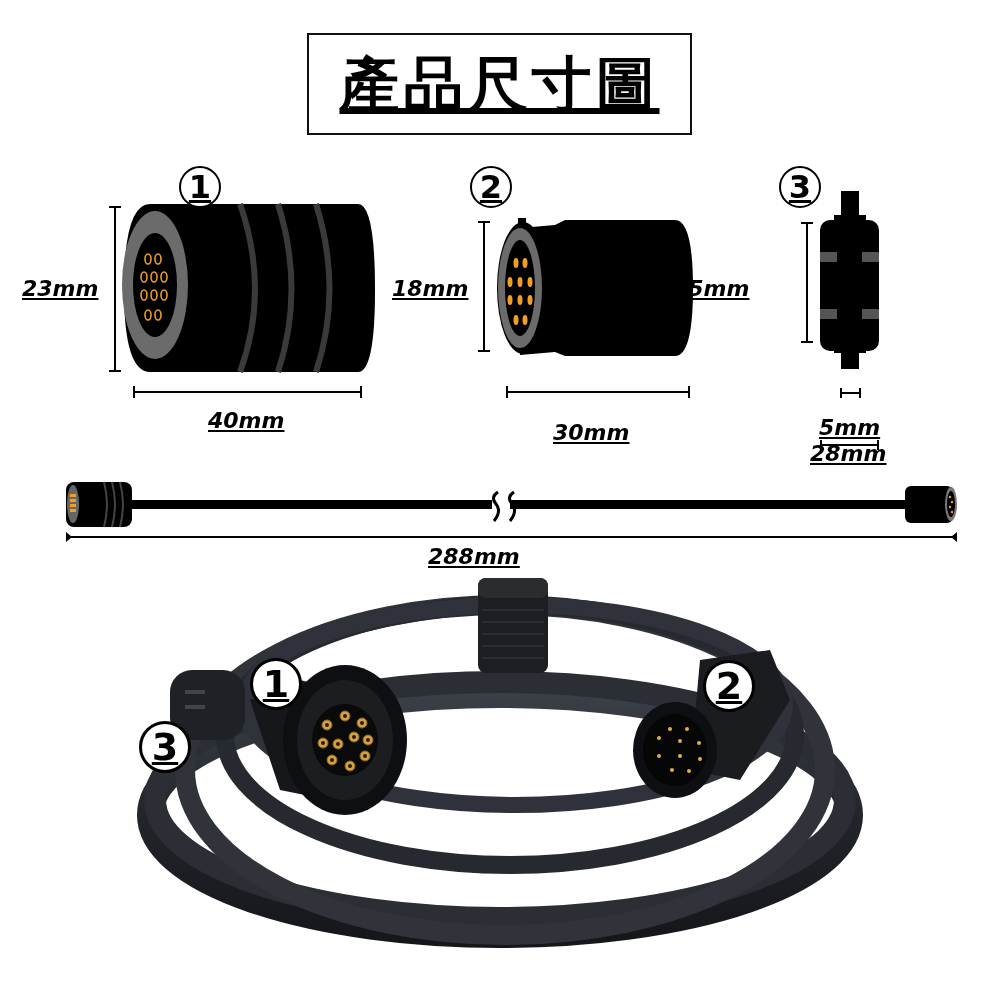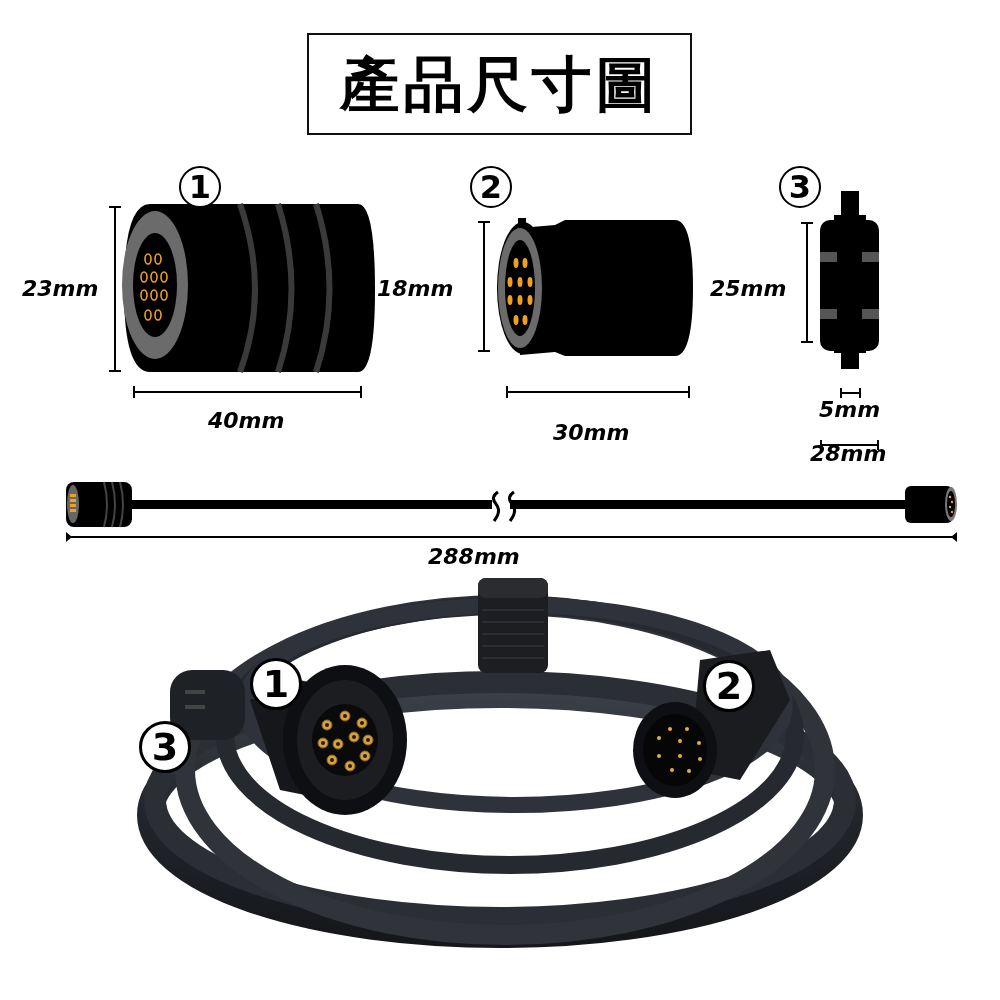--- a/index.html
+++ b/index.html
@@ -1,17 +1,17 @@
 <!DOCTYPE html>
 <html><head>
 <meta charset="utf-8">
 <style>
   html,body{margin:0;padding:0;background:#ffffff;}
   body{width:1000px;height:1000px;position:relative;overflow:hidden;font-family:"DejaVu Sans","Liberation Sans",sans-serif;}
-  .abs{position:absolute;}
+  .abs{position:absolute;text-decoration:underline;}
   .title-box{left:307px;top:33px;width:385px;height:102px;border:2px solid #111;box-sizing:border-box;display:flex;align-items:center;justify-content:center;}
   .title-text{font-size:60px;font-weight:bold;letter-spacing:4px;color:#000;line-height:1;}
   .dim-label{font-family:"DejaVu Sans","Liberation Sans",sans-serif;font-weight:bold;font-style:italic;font-size:22px;color:#000;white-space:nowrap;}
   .badge{width:42px;height:42px;border:2px solid #000;border-radius:50%;background:#fff;box-sizing:border-box;display:flex;align-items:center;justify-content:center;font-weight:bold;font-size:32px;color:#000;line-height:1;}
   .badge.big{width:52px;height:52px;font-size:38px;border-width:3px;}
   svg{position:absolute;overflow:visible;}
 </style>
 </head>
 <body>
 
@@ -77,21 +77,21 @@
         <ellipse cx="520" cy="300" rx="2.5" ry="5"></ellipse>
         <ellipse cx="530" cy="300" rx="2.5" ry="5"></ellipse>
       <ellipse cx="516" cy="320" rx="2.5" ry="5"></ellipse>
         <ellipse cx="525" cy="320" rx="2.5" ry="5"></ellipse>
     </g>
     <line x1="507" y1="392" x2="689" y2="392" stroke="#000" stroke-width="2"></line>
     <line x1="507" y1="386" x2="507" y2="398" stroke="#000" stroke-width="2"></line>
     <line x1="689" y1="386" x2="689" y2="398" stroke="#000" stroke-width="2"></line>
   </svg>
   <div class="abs badge" style="left:470px;top:166px;">2</div>
-  <div class="abs dim-label" style="left:377px;top:276px;">18mm</div>
+  <div class="abs dim-label" style="left:392px;top:276px;">18mm</div>
   <div class="abs dim-label" style="left:553px;top:420px;">30mm</div>
 </div>
 
 <div>
   <svg width="1000" height="1000" style="left:0;top:0;">
     <line x1="807" y1="223" x2="807" y2="342" stroke="#000" stroke-width="2"></line>
     <line x1="801" y1="223" x2="813" y2="223" stroke="#000" stroke-width="2"></line>
     <line x1="801" y1="342" x2="813" y2="342" stroke="#000" stroke-width="2"></line>
     <rect x="841" y="191" width="18" height="178" fill="#000"></rect>
     <rect x="834" y="215" width="32" height="10" fill="#000"></rect>
@@ -102,22 +102,22 @@
     <rect x="820" y="309" width="17" height="10" fill="#555"></rect>
     <rect x="862" y="309" width="17" height="10" fill="#555"></rect>
     <line x1="841" y1="393" x2="860" y2="393" stroke="#000" stroke-width="2"></line>
     <line x1="841" y1="388" x2="841" y2="398" stroke="#000" stroke-width="2"></line>
     <line x1="860" y1="388" x2="860" y2="398" stroke="#000" stroke-width="2"></line>
     <line x1="821" y1="445" x2="878" y2="445" stroke="#000" stroke-width="2"></line>
     <line x1="821" y1="440" x2="821" y2="450" stroke="#000" stroke-width="2"></line>
     <line x1="878" y1="440" x2="878" y2="450" stroke="#000" stroke-width="2"></line>
   </svg>
   <div class="abs badge" style="left:779px;top:166px;">3</div>
-  <div class="abs dim-label" style="left:710px;top:276px;">25mm</div>
-  <div class="abs dim-label" style="left:819px;top:397px;">5mm</div>
+  <div class="abs dim-label" style="left:673px;top:276px;">25mm</div>
+  <div class="abs dim-label" style="left:819px;top:415px;">5mm</div>
   <div class="abs dim-label" style="left:810px;top:441px;">28mm</div>
 </div>
 
 <div>
   <svg width="1000" height="1000" style="left:0;top:0;">
 
     <rect x="66" y="482" width="66" height="45" rx="8" fill="#000"></rect>
     <path d="M104,482 Q110,504 104,527" stroke="#444" stroke-width="2" fill="none"></path>
     <path d="M112,482 Q118,504 112,527" stroke="#444" stroke-width="2" fill="none"></path>
     <path d="M120,482 Q126,504 120,527" stroke="#444" stroke-width="2" fill="none"></path>

